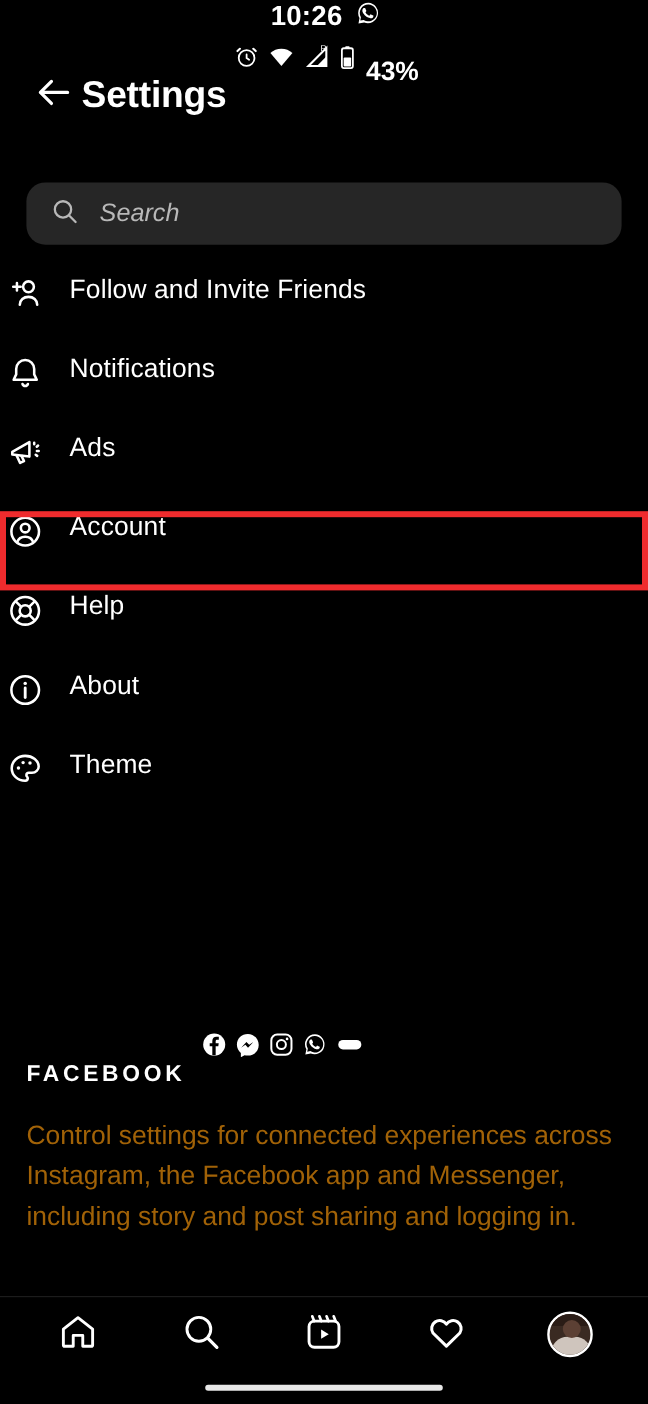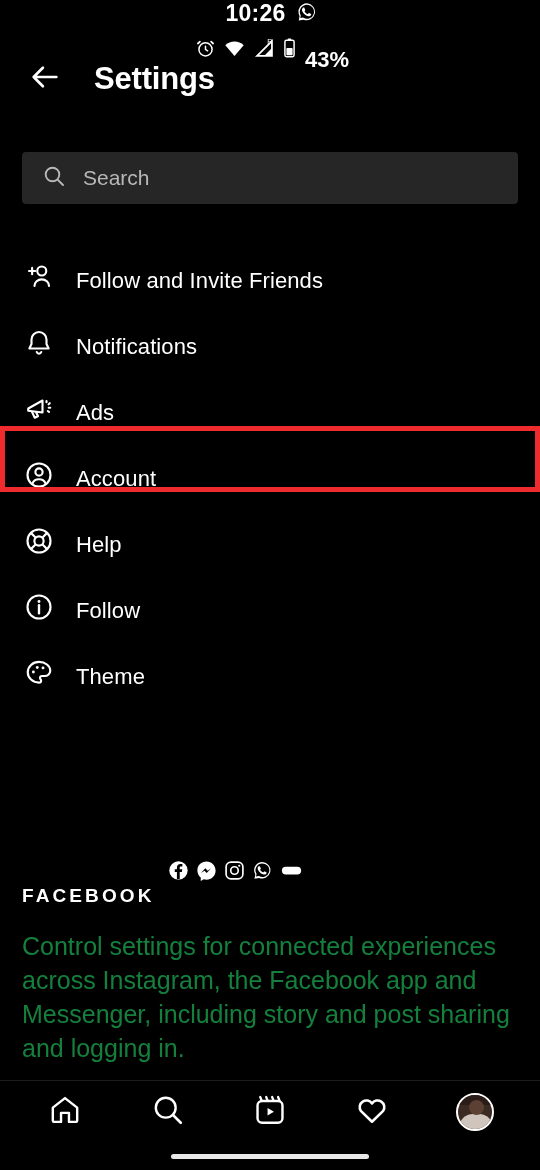--- a/index.html
+++ b/index.html
@@ -23,47 +23,47 @@
   .sb-right { display:flex; align-items:center; gap:7px; }
   .sb-batt { color:#fff; font-size:22px; font-weight:700; margin-left:2px;margin-top:20px; }
   .sb-ico { display:block; }
 
   
   .header {
     position:absolute; top:48px; left:0; width:540px; height:62px;
     display:flex; align-items:center; padding-left:22px;
   }
   .back-btn { width:46px; height:46px; display:flex; align-items:center; justify-content:center; }
-  .title { color:#fff; font-size:31px; font-weight:700; margin-left:26px; letter-spacing:-0.2px; }
+  .title { color:#fff; font-size:31px; font-weight:700; letter-spacing:-0.2px; }
 
   
   .searchwrap { position:absolute; top:152px; left:22px; width:496px; height:52px; }
   .searchbox {
-    width:100%; height:100%; background:#262626; border-radius:4px;
-    display:flex; align-items:center; padding-left:20px; gap:17px;
+    width:100%; height:100%; background:#262626; border-radius:16px;
+    display:flex; align-items:center; padding-left:20px; gap:17px;font-style:italic;
   }
   .search-text { color:#b8b8b8; font-size:21px; }
 
   
   .list { position:absolute; top:228px; left:0; width:540px; }
   .row {
-    position:relative; height:66px; display:flex; align-items:flex-end;
-    padding-left:22px; gap:20px;
+    position:relative; height:66px; display:flex; align-items:flex-start;
+    padding-left:4px; gap:20px;
   }
   .row-label { color:#fff; font-size:22px; letter-spacing:0.1px; }
   .row-ico { width:34px; height:34px; display:flex; align-items:center; justify-content:center; flex:0 0 34px; }
   .row.highlighted { outline:5px solid var(--hl,#ef2b2d); outline-offset:-5px; }
 
   
   .fb-section { position:absolute; top:838px; left:22px; width:500px; }
   .fb-head { display:flex; align-items:center; gap:14px; }
   .fb-word { color:#fff; font-size:19px; font-weight:700; letter-spacing:3.1px;margin-top:47px; }
   .fb-apps { display:flex; align-items:center; gap:7px; }
   .fb-link { color:#2d8cea; font-size:24px; margin-top:32px; }
-  .fb-desc { color:#15803d; font-size:25px; line-height:34px; margin-top:22px; }
+  .fb-desc { color:#a16207; font-size:22px; line-height:34px; margin-top:22px; }
 
   
   .navbar {
     position:absolute; bottom:0; left:0; width:540px; height:90px;
     border-top:1px solid #1c1c1c; background:#000;
   }
   .navrow {
     display:flex; align-items:center; justify-content:space-around;
     height:62px; padding:0 14px;
   }
@@ -208,21 +208,21 @@
     </div>
 
     <div class="row">
       <span class="row-ico">
         <svg width="30" height="30" viewBox="0 0 24 24">
           <circle cx="12" cy="12" r="9.2" fill="none" stroke="#fff" stroke-width="1.7"></circle>
           <circle cx="12" cy="7.6" r="1.15" fill="#fff"></circle>
           <path d="M12 10.6v6.4" fill="none" stroke="#fff" stroke-width="1.9" stroke-linecap="round"></path>
         </svg>
       </span>
-      <span class="row-label">Follow</span>
+      <span class="row-label">About</span>
     </div>
 
     <div class="row">
       <span class="row-ico">
         <svg width="30" height="30" viewBox="0 0 24 24">
           <path d="M12 3.1c-5 0-9 3.7-9 8.3 0 4.6 4 8.3 9 8.3 1 0 1.7-.7 1.7-1.6 0-.4-.2-.8-.5-1.1-.3-.3-.4-.6-.4-1 0-.9.7-1.6 1.7-1.6h2c2.5 0 4.5-1.9 4.5-4.2 0-3.9-4-7.1-9-7.1z" fill="none" stroke="#fff" stroke-width="1.7" stroke-linejoin="round"></path>
           <circle cx="7.5" cy="11.2" r="1.15" fill="#fff"></circle>
           <circle cx="10.6" cy="7.6" r="1.15" fill="#fff"></circle>
           <circle cx="15.2" cy="7.9" r="1.15" fill="#fff"></circle>
         </svg>

